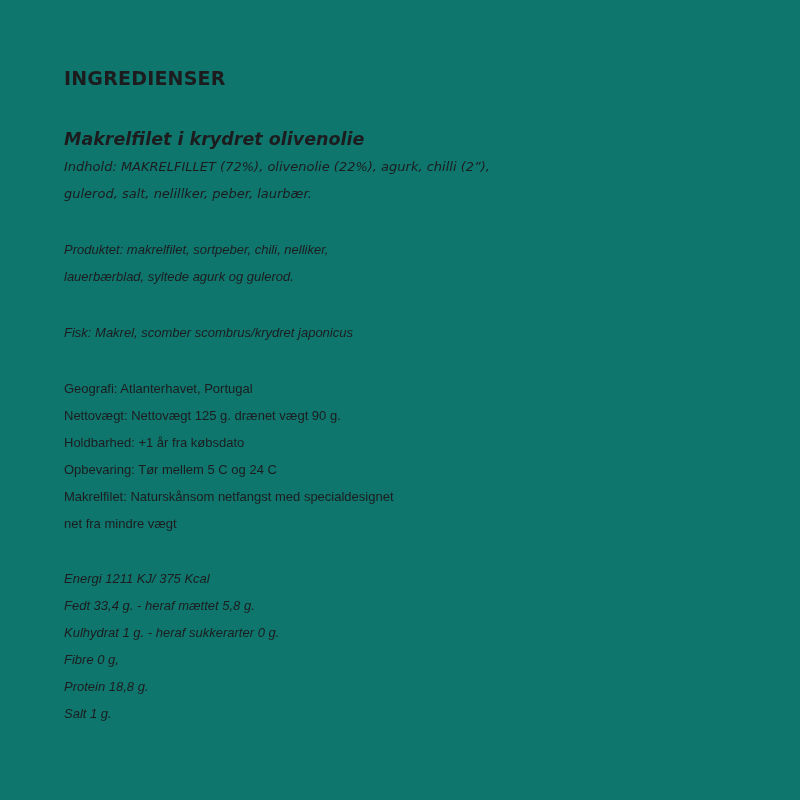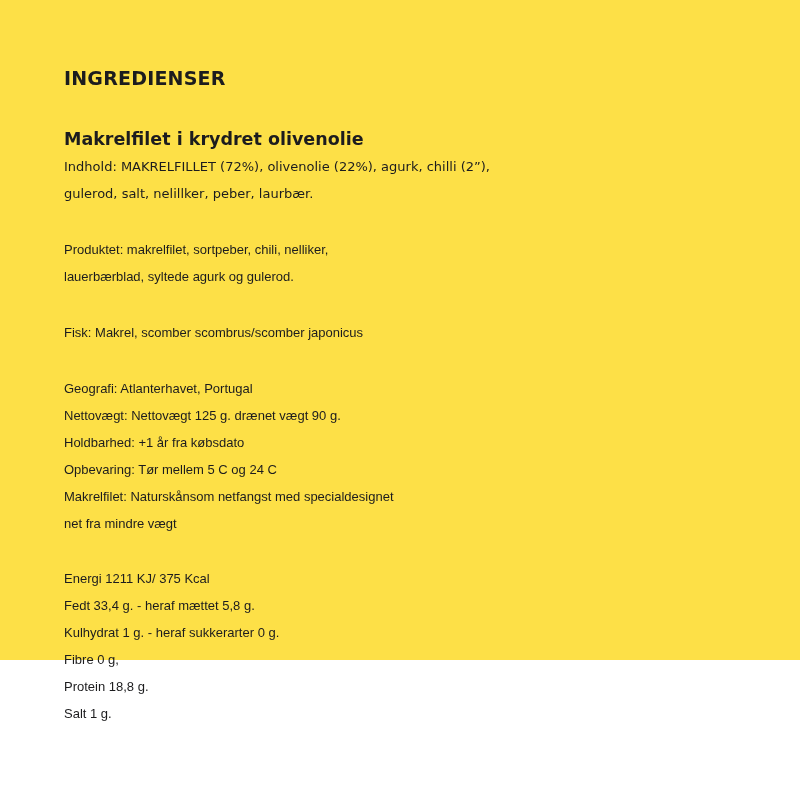--- a/index.html
+++ b/index.html
@@ -4,22 +4,22 @@
 <style>
   * { margin: 0; padding: 0; box-sizing: border-box; }
   html, body {
     width: 800px;
     height: 800px;
     background: #ffffff;
     overflow: hidden;
   }
   .page {
     width: 800px;
-    height: 660px;
-    background: #fde047;
+    height: 800px;
+    background: #0f766e;
     padding: 66px 48px 0 64px;
     color: #1c1c1e;
   }
   
   .intro-font {
     font-family: "DejaVu Sans", sans-serif;
   }
   
   .body-font {
     font-family: "Liberation Sans", sans-serif;
@@ -37,20 +37,21 @@
     line-height: 27px;
   }
   .line {
     font-size: 13px;
     font-weight: 400;
     line-height: 27px;
     white-space: nowrap;
   }
   .block {
     margin-bottom: 29px;
+    font-style: italic;
   }
   .block-tight {
     margin-bottom: 28px;
   }
 </style>
 </head>
 <body>
 
 <div class="page">
 
@@ -61,21 +62,21 @@
     <div class="line">Indhold: MAKRELFILLET (72%), olivenolie (22%), agurk, chilli (2”),</div>
     <div class="line">gulerod, salt, nelillker, peber, laurbær.</div>
   </div>
 
   <div class="block body-font">
     <div class="line">Produktet: makrelfilet, sortpeber, chili, nelliker,</div>
     <div class="line">lauerbærblad, syltede agurk og gulerod.</div>
   </div>
 
   <div class="block body-font">
-    <div class="line">Fisk: Makrel, scomber scombrus/scomber japonicus</div>
+    <div class="line">Fisk: Makrel, scomber scombrus/krydret japonicus</div>
   </div>
 
   <div class="block-tight body-font">
     <div class="line">Geografi: Atlanterhavet, Portugal</div>
     <div class="line">Nettovægt: Nettovægt 125 g. drænet vægt 90 g.</div>
     <div class="line">Holdbarhed: +1 år fra købsdato</div>
     <div class="line">Opbevaring: Tør mellem 5 C og 24 C</div>
     <div class="line">Makrelfilet: Naturskånsom netfangst med specialdesignet</div>
     <div class="line">net fra mindre vægt</div>
   </div>

